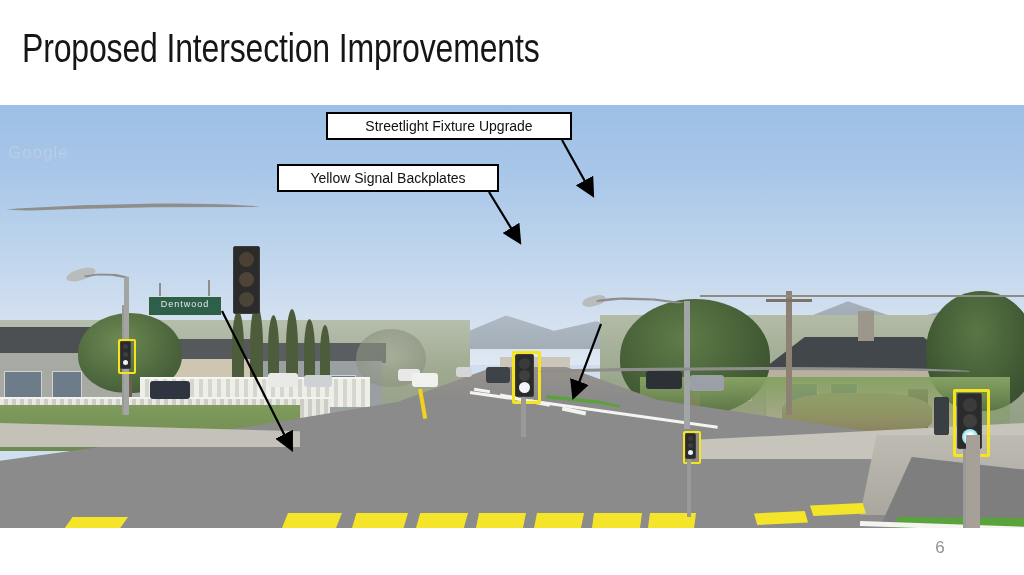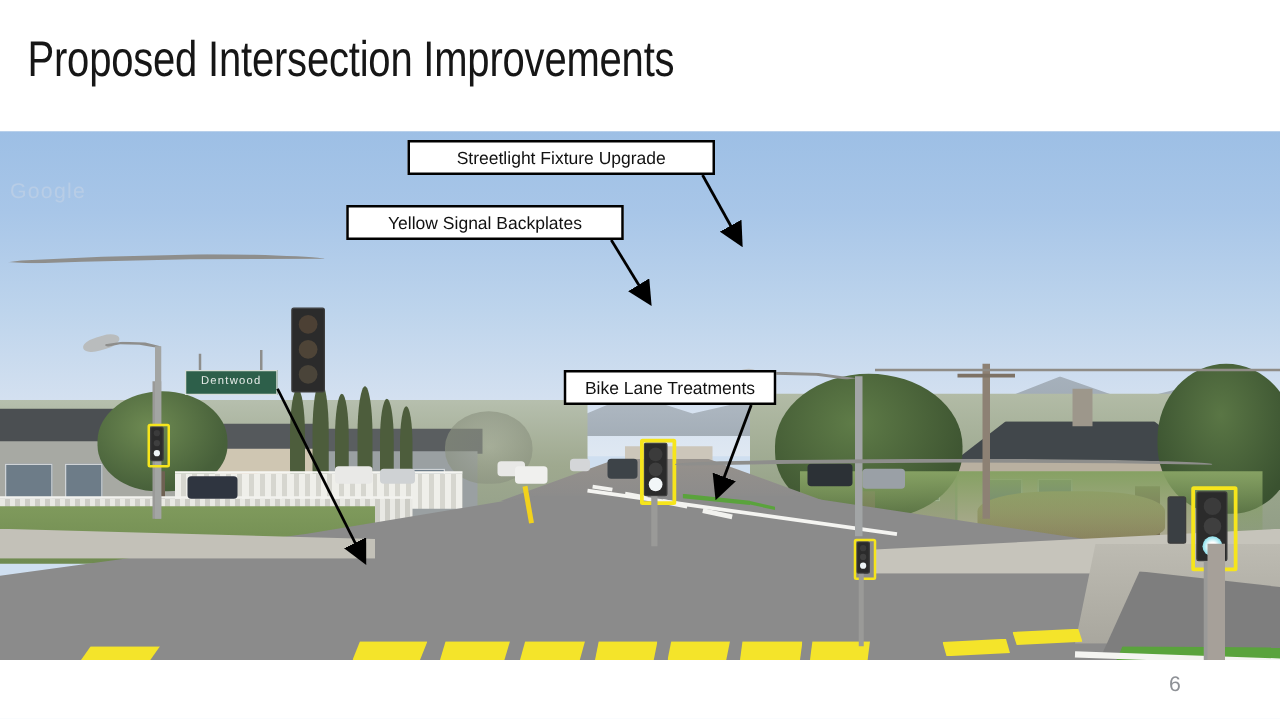--- a/index.html
+++ b/index.html
@@ -370,19 +370,16 @@
 
   <div class="callout" style="left:326px;top:112px;width:246px;height:28px;">
     <span>Streetlight Fixture Upgrade</span>
   </div>
 
   <div class="callout" style="left:277px;top:164px;width:222px;height:28px;">
     <span>Yellow Signal Backplates</span>
   </div>
 
 
-  <div class="callout" style="left:451px;top:296px;width:170px;height:28px;">
-    <span>Bike Lane Treatments</span>
-  </div>
 
   <div class="pagenum">6</div>
 
 </div>
 
 </body></html>

